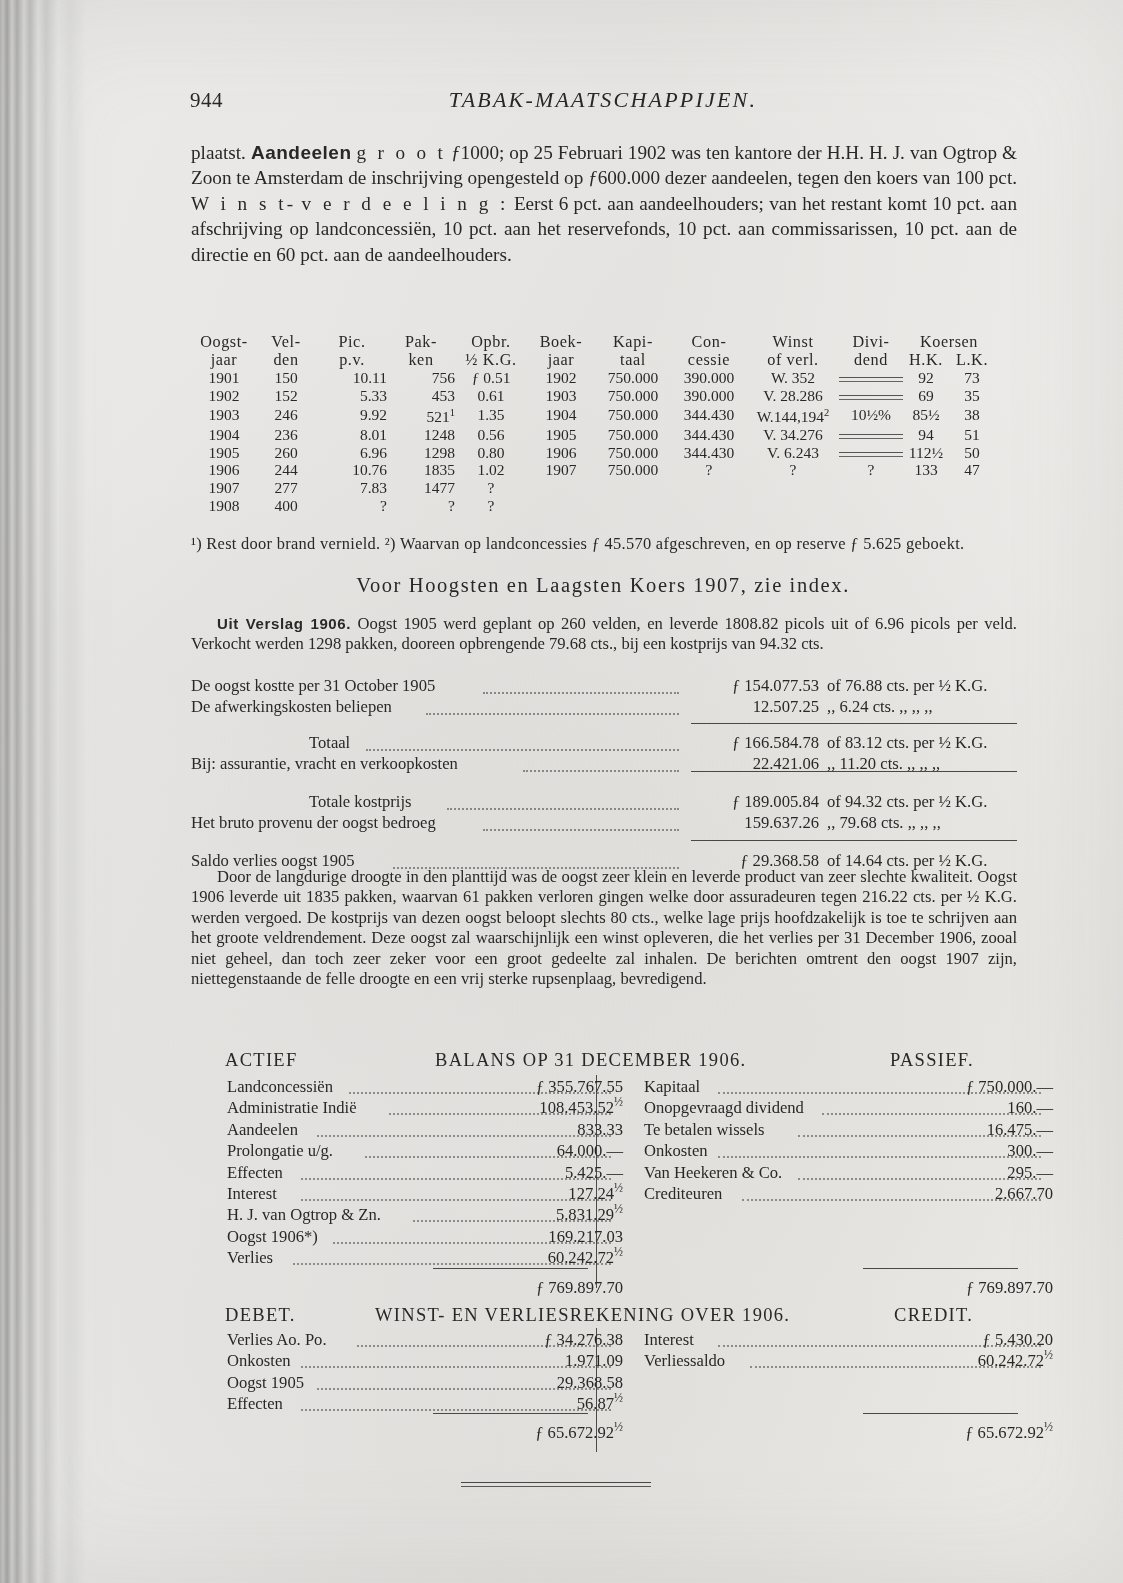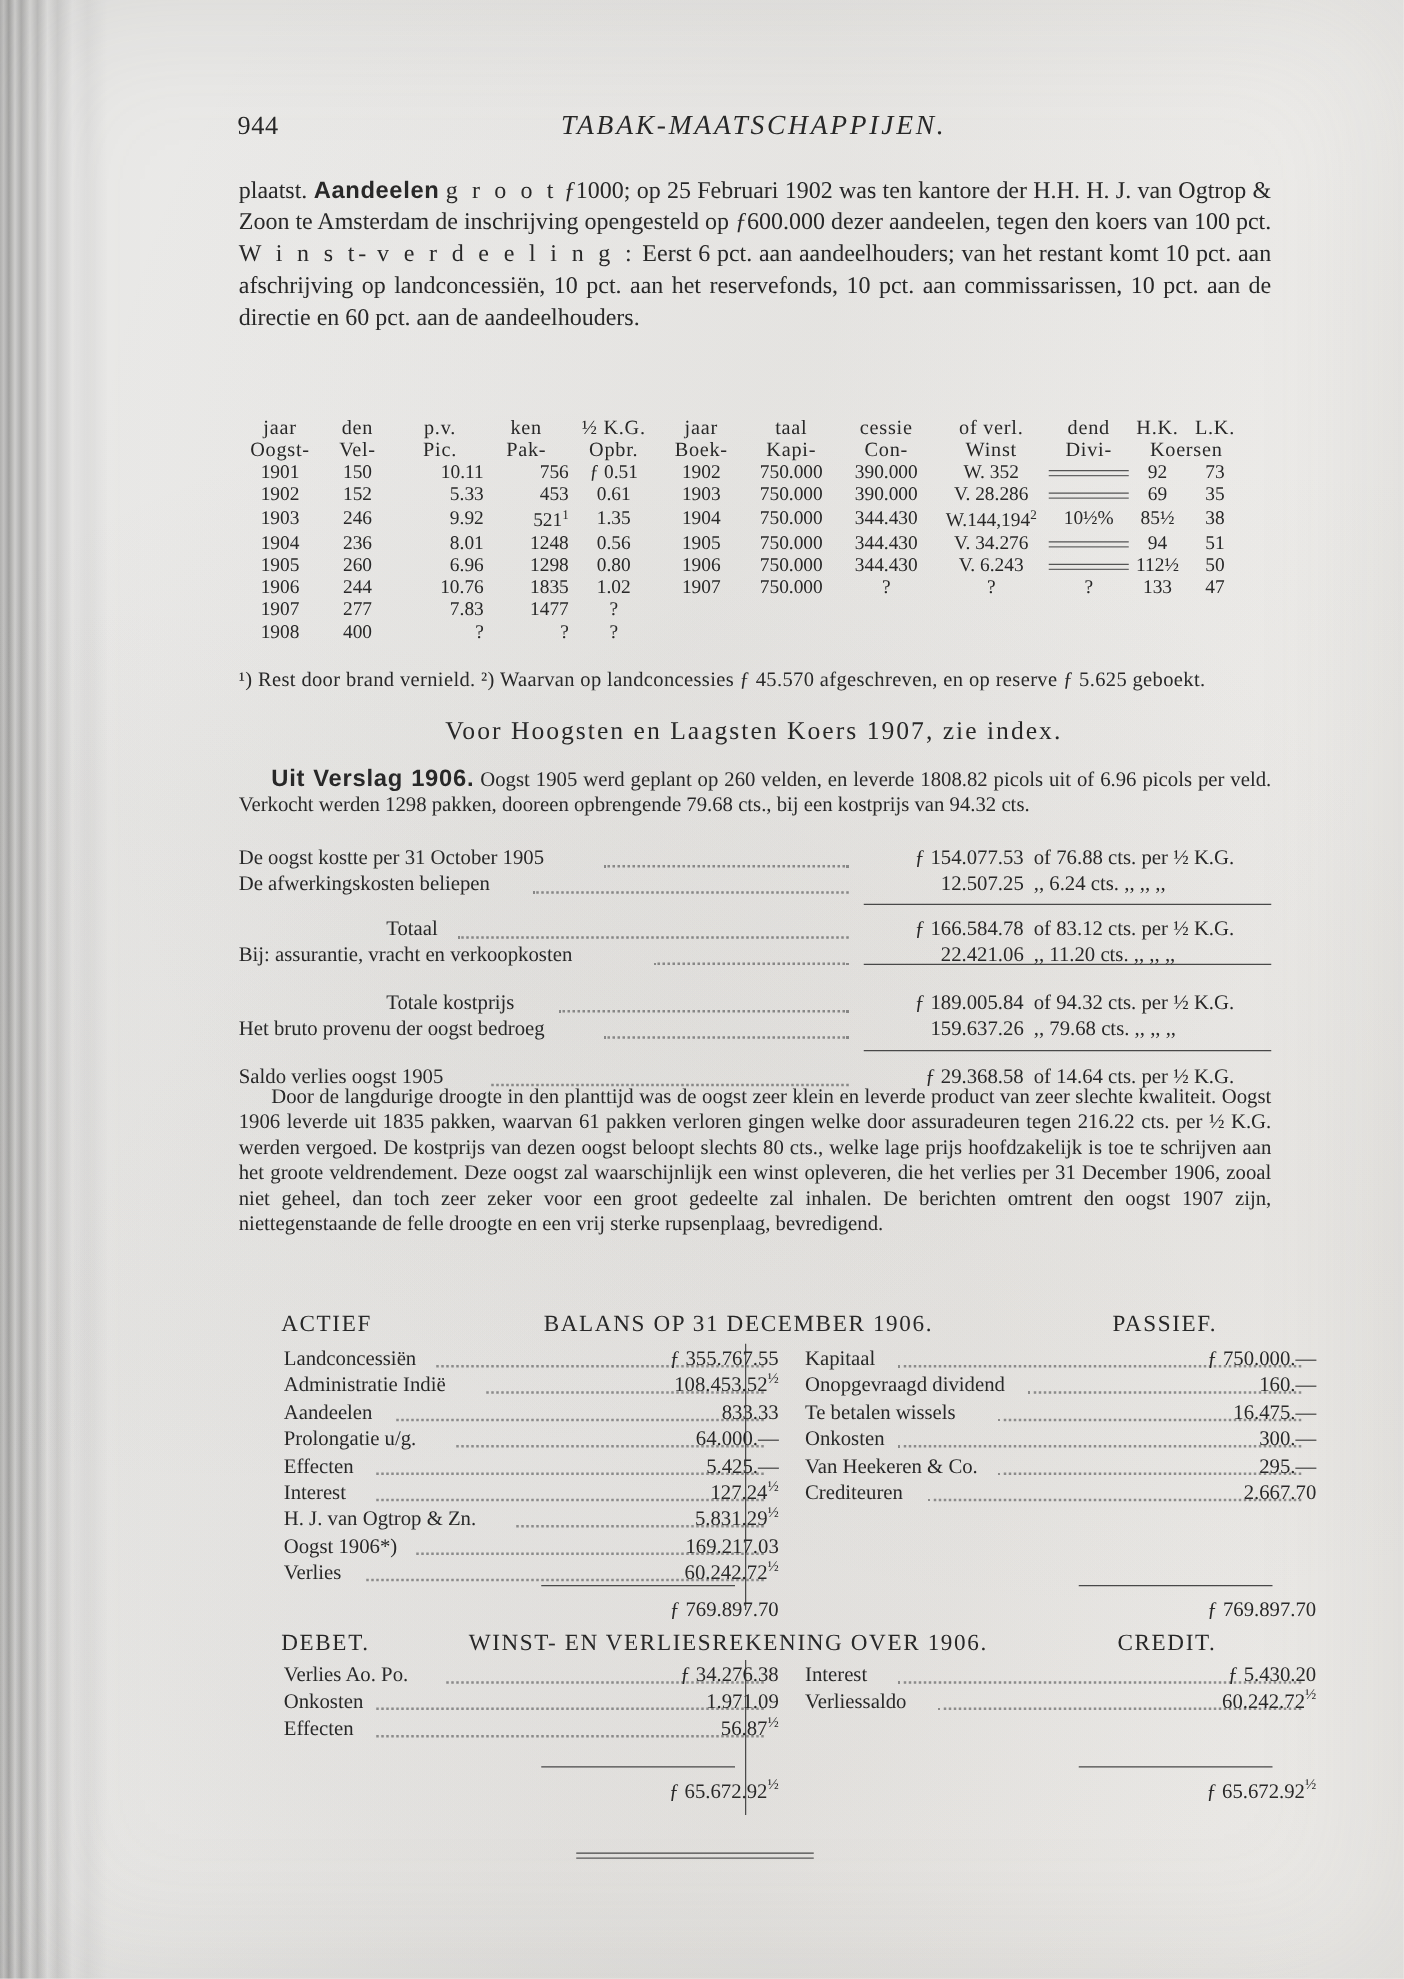--- a/index.html
+++ b/index.html
@@ -68,21 +68,21 @@
   .dash{display:inline-block;width:64px;border-top:1.6px solid #555;height:0;vertical-align:middle;position:relative;top:-2px;}
   .dash:after{content:"";position:absolute;left:0;right:0;top:3px;border-top:1.3px solid #666;}
   .sup{font-size:10.5px;vertical-align:super;}
 
   
   .fnote{position:absolute;left:8px;width:826px;font-size:16.4px;line-height:20px;letter-spacing:.3px;}
   .centerline{position:absolute;left:0;width:840px;text-align:center;font-size:20.5px;letter-spacing:1.6px;}
 
   
   .rep{position:absolute;left:8px;width:826px;font-size:16.6px;line-height:20.4px;text-align:justify;}
-  .repb{font-family:"Liberation Sans",sans-serif;font-weight:bold;font-size:19px;letter-spacing:.6px;}
+  .repb{font-family:"Liberation Sans",sans-serif;font-weight:bold;font-size:15px;letter-spacing:.6px;}
 
   
   .lrow{position:absolute;left:8px;width:826px;height:21px;font-size:16.6px;}
   .lrow .lbl{position:absolute;left:0;white-space:nowrap;}
   .lrow .lead{
     position:absolute;height:16px;border-bottom:2px dotted #6b6b6b;
     opacity:.75;
   }
   .lrow .v1{position:absolute;text-align:right;white-space:nowrap;}
   .lrow .v2{position:absolute;white-space:nowrap;}
@@ -122,47 +122,47 @@
     <span class="fl">ƒ</span><span>1000; op 25 Februari 1902 was ten kantore der H.H. H. J. van Ogtrop &amp; Zoon te Amsterdam de inschrijving opengesteld op</span>
     <span class="fl">ƒ</span><span>600.000 dezer aandeelen, tegen den koers van 100 pct.</span>
     <span class="sp">W i n s t-</span>
     <span class="sp">v e r d e e l i n g :</span>
     <span>Eerst 6 pct. aan aandeelhouders; van het restant komt 10 pct. aan afschrijving op landconcessiën, 10 pct. aan het reservefonds, 10 pct. aan commissarissen, 10 pct. aan de directie en 60 pct. aan de aandeelhouders.</span>
   </div>
 
   <div class="htable">
     <table>
       <thead>
+        <tr class="hd">
+          <td class="cc" style="width:62px">Oogst-</td>
+          <td class="cc" style="width:62px">Vel-</td>
+          <td class="cc" style="width:70px">Pic.</td>
+          <td class="cc" style="width:68px">Pak-</td>
+          <td class="cc" style="width:72px">Opbr.</td>
+          <td class="cc" style="width:68px">Boek-</td>
+          <td class="cc" style="width:76px">Kapi-</td>
+          <td class="cc" style="width:76px">Con-</td>
+          <td class="cc" style="width:92px">Winst</td>
+          <td class="cc" style="width:64px">Divi-</td>
+          <td class="cc" colspan="2" style="width:92px">Koersen</td>
+        </tr>
         <tr class="hd">
           <td class="cc">jaar</td>
           <td class="cc">den</td>
           <td class="cc">p.v.</td>
           <td class="cc">ken</td>
           <td class="cc">½ K.G.</td>
           <td class="cc">jaar</td>
           <td class="cc">taal</td>
           <td class="cc">cessie</td>
           <td class="cc">of verl.</td>
           <td class="cc">dend</td>
           <td class="cc" style="width:46px">H.K.</td>
           <td class="cc" style="width:46px">L.K.</td>
         </tr>
-        <tr class="hd">
-          <td class="cc" style="width:62px">Oogst-</td>
-          <td class="cc" style="width:62px">Vel-</td>
-          <td class="cc" style="width:70px">Pic.</td>
-          <td class="cc" style="width:68px">Pak-</td>
-          <td class="cc" style="width:72px">Opbr.</td>
-          <td class="cc" style="width:68px">Boek-</td>
-          <td class="cc" style="width:76px">Kapi-</td>
-          <td class="cc" style="width:76px">Con-</td>
-          <td class="cc" style="width:92px">Winst</td>
-          <td class="cc" style="width:64px">Divi-</td>
-          <td class="cc" colspan="2" style="width:92px">Koersen</td>
-        </tr>
       </thead>
       <tbody id="harvest-body">
           <tr>
             <td class="cc">1901</td>
             <td class="cc">150</td>
             <td class="rr">10.11</td>
             <td class="rr">756</td>
             <td class="cc">ƒ 0.51</td>
             <td class="cc">1902</td>
             <td class="cc">750.000</td>
@@ -440,20 +440,25 @@
         <span class="lbl">Verlies Ao. Po.</span>
         <span class="lead" style="left: 130px; width: 254px;"></span>
         <span class="amt"><span>ƒ 34.276.38</span></span>
       </div>
       <div class="balrow">
         <span class="lbl">Onkosten</span>
         <span class="lead" style="left: 74px; width: 310px;"></span>
         <span class="amt"><span>1.971.09</span></span>
       </div>
       <div class="balrow">
+        <span class="lbl">Oogst 1905</span>
+        <span class="lead" style="left: 90px; width: 294px;"></span>
+        <span class="amt"><span>29.368.58</span></span>
+      </div>
+      <div class="balrow">
         <span class="lbl">Effecten</span>
         <span class="lead" style="left: 74px; width: 310px;"></span>
         <span class="amt"><span>56.87</span><span class="frac">½</span></span>
       </div>
     </div>
   <div class="bal" style="left:425px;top:1330px;width:409px;" id="pl-credit">
       <div class="balrow">
         <span class="lbl">Interest</span>
         <span class="lead" style="left: 74px; width: 323px;"></span>
         <span class="amt"><span>ƒ 5.430.20</span></span>

